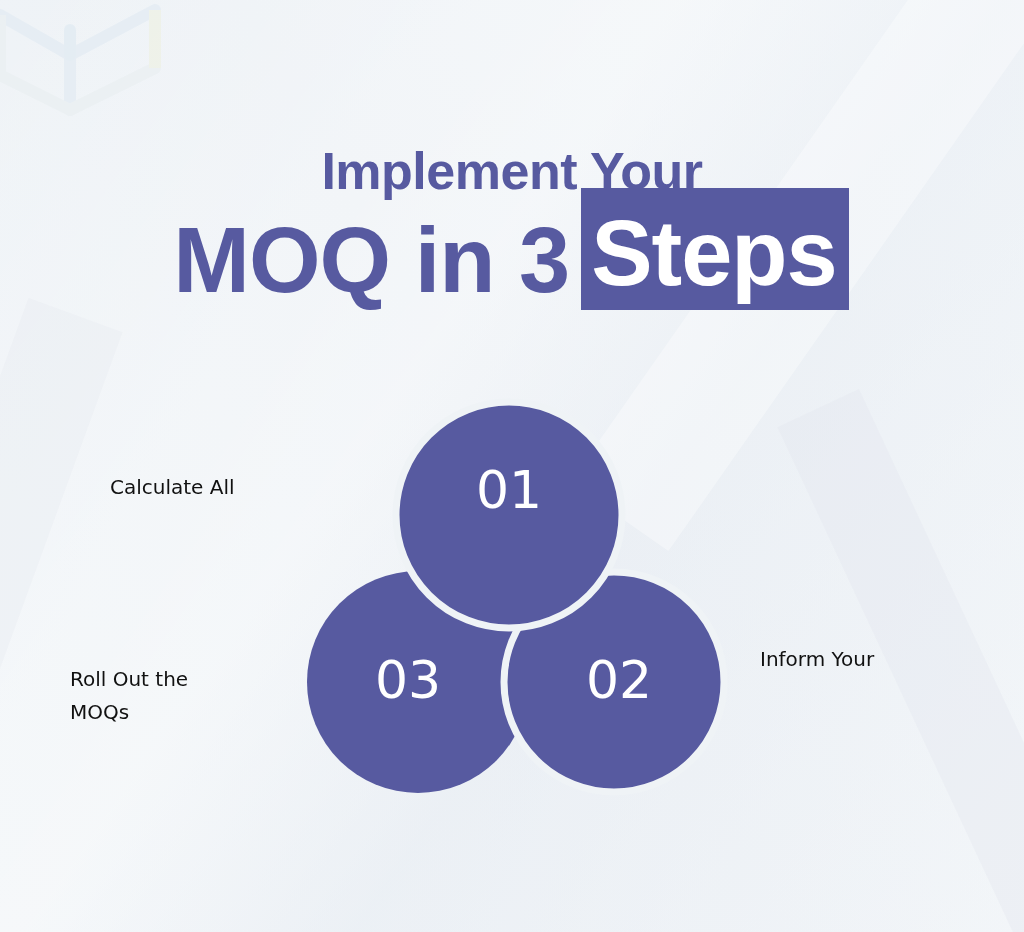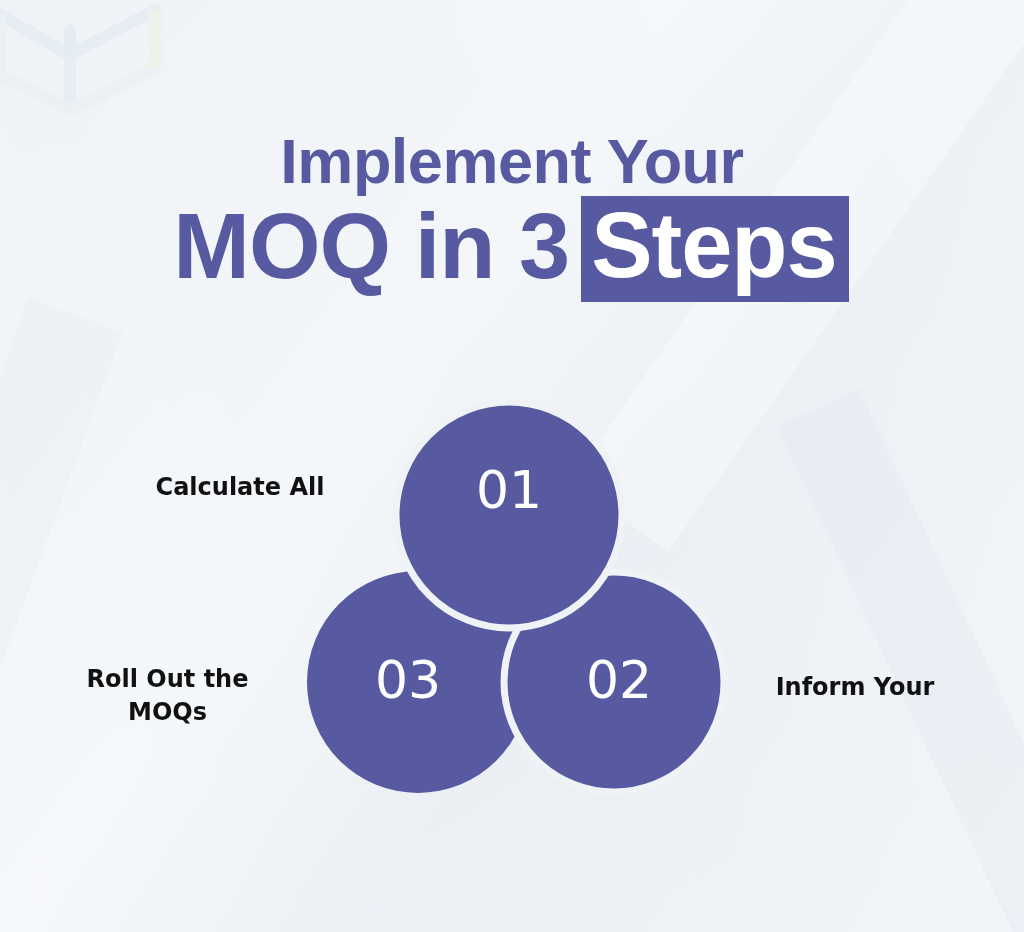--- a/index.html
+++ b/index.html
@@ -42,51 +42,51 @@
     .title {
       position: absolute;
       left: 0;
       width: 1024px;
       text-align: center;
       color: #575aa0;
       font-weight: bold;
       letter-spacing: -0.5px;
     }
     .title-line1 {
-      top: 126px;
-      font-size: 63px;
+      top: 136px;
+      font-size: 52px;
       line-height: 70px;
     }
     .title-line2 {
       position: absolute;
       top: 196px;
       left: 0;
       width: 1016px;
       height: 114px;
       display: flex;
       justify-content: center;
-      align-items: flex-start;
+      align-items: flex-end;
       gap: 12px;
     }
     .title-line2 .plain {
       font-size: 92px;
       font-weight: bold;
       color: #575aa0;
       letter-spacing: -1px;
       line-height: 100px;
       margin-left: 6px;
     }
     .title-line2 .highlight {
       background: #575aa0;
       color: #ffffff;
       font-size: 92px;
       font-weight: bold;
       letter-spacing: -1px;
       line-height: 100px;
-      padding: 0 12px 8px 10px;
+      padding: 16px 12px 8px 10px;
       height: 98px;
       display: flex;
       align-items: center;
     }
 
     .diagram {
       position: absolute;
       left: 0;
       top: 0;
       width: 1024px;
@@ -97,28 +97,27 @@
       font-size: 52px;
       fill: #ffffff;
       text-anchor: middle;
       dominant-baseline: central;
     }
 
     .step-label {
       position: absolute;
       color: #111111;
       font-family: "DejaVu Sans", sans-serif;
-      font-size: 24px;
+      font-size: 20px;
       line-height: 33px;
-      text-align: center;
-      font-weight: bold;
+      text-align: left;
     }
     .label-1 { left: 110px; top: 471px; width: 260px; }
     .label-3 { left: 70px;  top: 663px; width: 195px; }
-    .label-2 { left: 760px; top: 671px; width: 190px; }
+    .label-2 { left: 760px; top: 643px; width: 190px; }
   </style>
 </head>
 <body>
 
 <div class="bg-layer"></div>
 <div class="bg-stripe s1"></div>
 <div class="bg-stripe s2"></div>
 <div class="bg-stripe s3"></div>
 
 <svg class="logo-ghost" viewBox="0 0 200 160">

